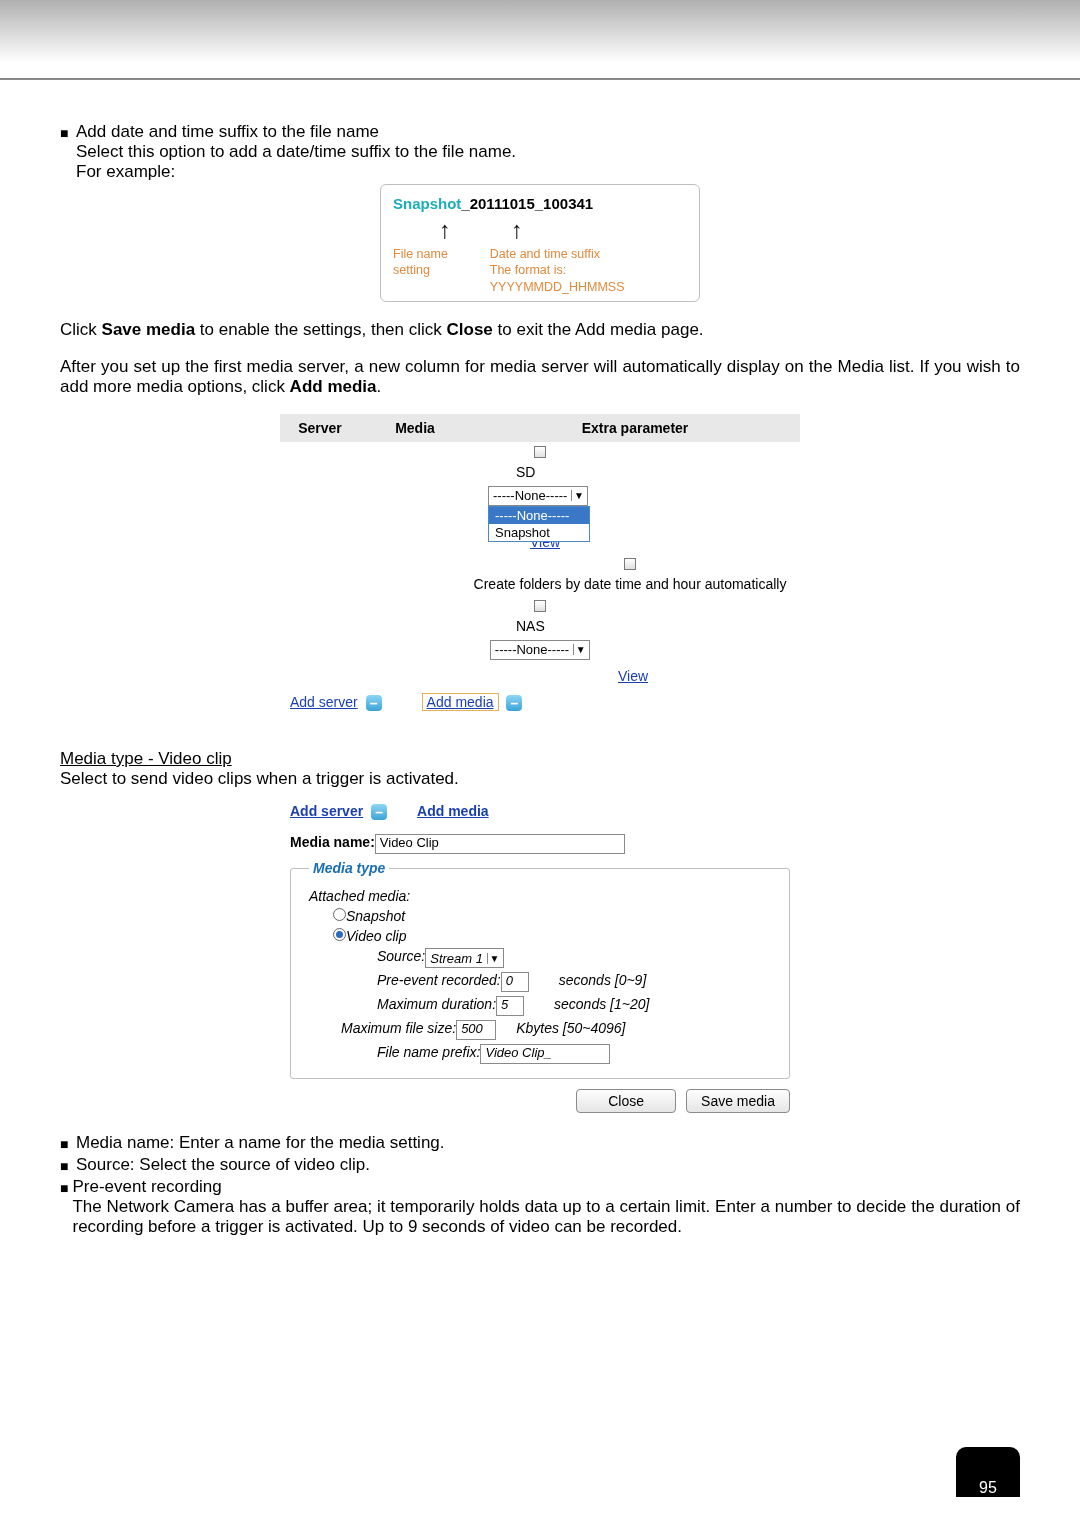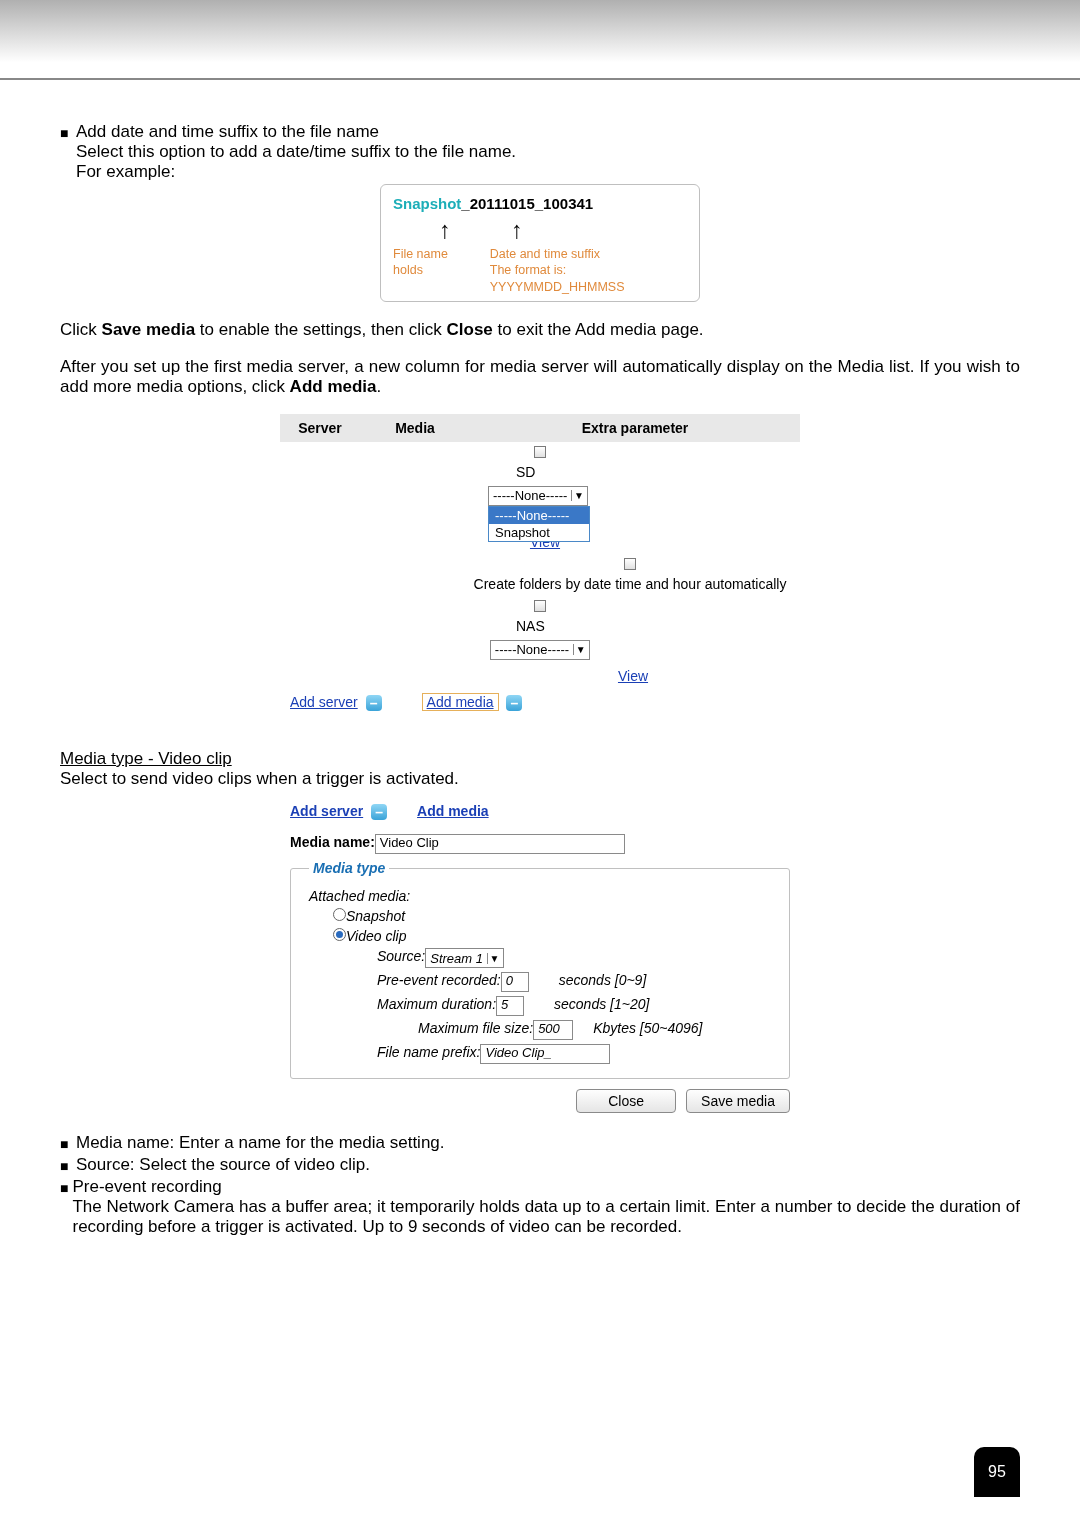--- a/index.html
+++ b/index.html
@@ -93,24 +93,24 @@
     background: linear-gradient(#fefefe,#e5e5e5);
     font-size: 14px; padding: 0 14px;
   }
   .btn-row { display:flex; justify-content:flex-end; gap: 10px; margin-top: 6px; width: 500px; margin-left:auto; margin-right:auto; }
 
   
   .page-num {
     position: fixed;
     right: 60px;
     bottom: 30px;
-    width: 46px; height: 50px;
+    width: 64px; height: 50px;
     background: #000; color: #fff;
     border-radius: 10px 10px 0 0;
-    display:flex; align-items:center; justify-content:center;
+    display:flex; align-items:flex-end; justify-content:center;
     font-size: 16px;
   }
 </style>
 </head>
 <body>
 
 <div class="top-fade"></div>
 
 <div class="page">
 
@@ -125,21 +125,21 @@
 
   <div class="example-box">
     <div class="ex-title">
       <span class="ex-cyan">Snapshot</span><span>_20111015_100341</span>
     </div>
     <div class="arrows">
       <span>↑</span>
       <span>↑</span>
     </div>
     <div class="ex-labels">
-      <span class="ex-orange" style="width:90px">File name holds</span>
+      <span class="ex-orange" style="width:90px">File name setting</span>
       <span class="ex-orange">
         <span>Date and time suffix</span><br>
         <span>The format is: YYYYMMDD_HHMMSS</span>
       </span>
     </div>
   </div>
 
   <p>
     <span>Click </span><span class="bold">Save media</span><span> to enable the settings, then click </span><span class="bold">Close</span><span> to exit the Add media page.</span>
   </p>
@@ -252,21 +252,21 @@
         <span class="tinput" style="width:28px;text-align:left"><span>0</span></span>
         <span style="margin-left:30px">seconds [0~9]</span>
       </div>
 
       <div class="row sub" style="margin-left:68px">
         <span>Maximum duration:</span>
         <span class="tinput" style="width:28px"><span>5</span></span>
         <span style="margin-left:30px">seconds [1~20]</span>
       </div>
 
-      <div class="row sub" style="margin-left:109px">
+      <div class="row sub" style="margin-left:32px">
         <span>Maximum file size:</span>
         <span class="tinput" style="width:40px"><span>500</span></span>
         <span style="margin-left:20px">Kbytes [50~4096]</span>
       </div>
 
       <div class="row sub" style="margin-left:68px">
         <span>File name prefix:</span>
         <span class="tinput" style="width:130px"><span>Video Clip_</span></span>
       </div>
 

